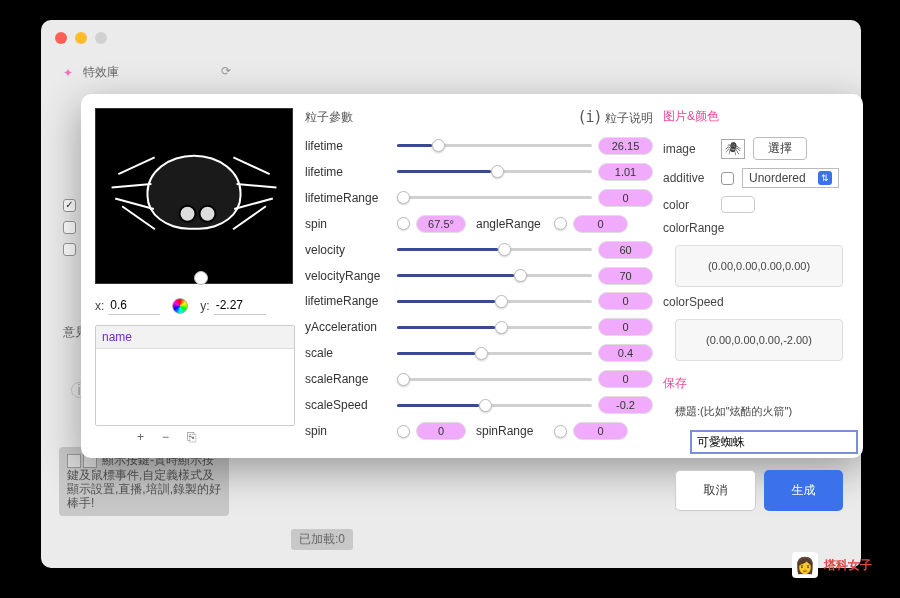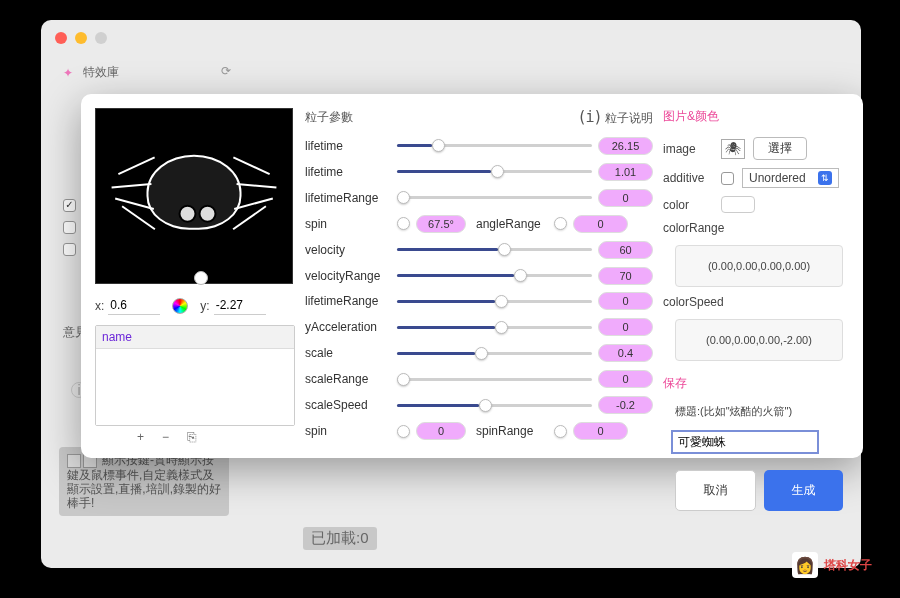--- a/index.html
+++ b/index.html
@@ -13,21 +13,21 @@
 .sidebar-title { position: absolute; top: 44px; left: 22px; display: flex; align-items: center; gap: 10px; color: #666; }
 .refresh-btn { position: absolute; top: 44px; left: 180px; color: #999; }
 .sidebar-list { position: absolute; top: 174px; left: 22px; color: #666; line-height: 22px; }
 .sidebar-list div { display: flex; align-items: center; gap: 6px; }
 .chk { width: 13px; height: 13px; border: 1px solid #999; border-radius: 3px; display: inline-flex; align-items: center; justify-content: center; font-size: 10px; background: #fff; }
 .chk.on::after { content: "✓"; color: #333; }
 .feedback { position: absolute; top: 304px; left: 22px; color: #666; }
 .info-icon-side { position: absolute; top: 362px; left: 30px; color: #aaa; font-size: 14px; border: 1px solid #ccc; border-radius: 50%; width: 16px; height: 16px; display: flex; align-items: center; justify-content: center; }
 .bg-note { position: absolute; bottom: 52px; left: 18px; background: #c8c8c8; color: #555; font-size: 11px; padding: 6px 8px; border-radius: 4px; width: 170px; line-height: 14px; }
 .bg-note .sq { display: inline-block; width: 14px; height: 14px; border: 1px solid #999; background: #ddd; margin-right: 2px; vertical-align: middle; }
-.bg-count { position: absolute; bottom: 18px; left: 262px; background: #c8c8c8; color: #666; padding: 2px 8px; font-size: 15px; border-radius: 3px; }
+.bg-count { position: absolute; bottom: 18px; left: 250px; background: #c8c8c8; color: #666; padding: 2px 8px; font-size: 12px; border-radius: 3px; }
 
 .brand { position: absolute; right: 28px; bottom: 20px; display: flex; align-items: center; gap: 6px; color: #d44; font-weight: bold; font-size: 14px; }
 .brand .avatar { width: 26px; height: 26px; background: #fff; border-radius: 4px; display: flex; align-items: center; justify-content: center; font-size: 16px; }
 
 
 .modal { position: absolute; left: 81px; top: 94px; width: 782px; height: 364px; background: #fff; border-radius: 10px; box-shadow: 0 12px 40px rgba(0,0,0,0.35); padding: 14px; display: flex; gap: 10px; }
 
 .col-left { width: 200px; display: flex; flex-direction: column; }
 .preview { width: 198px; height: 176px; background: #000; position: relative; border: 1px solid #333; }
 .spider { position: absolute; left: 50%; top: 50%; transform: translate(-50%, -55%); }
@@ -309,21 +309,21 @@
       <span style="width:50px">color</span>
       <span class="color-swatch"></span>
     </div>
     <div>colorRange</div>
     <div class="tuple">(0.00,0.00,0.00,0.00)</div>
     <div>colorSpeed</div>
     <div class="tuple">(0.00,0.00,0.00,-2.00)</div>
 
     <div class="sec-title" style="margin-top:6px">保存</div>
     <div style="font-size:11px;margin-left:12px">標題:(比如"炫酷的火箭")</div>
-    <div style="margin-left:8px;margin-top:3px;width:148px">
+    <div style="margin-left:27px;margin-top:3px;width:168px">
       <input class="title-input" value="可愛蜘蛛" style="">
     </div>
     <div class="btn-row" style="margin-left:12px;width:168px">
       <button class="btn-secondary">取消</button>
       <button class="btn-primary">生成</button>
     </div>
   </div>
 
 </div>
 

